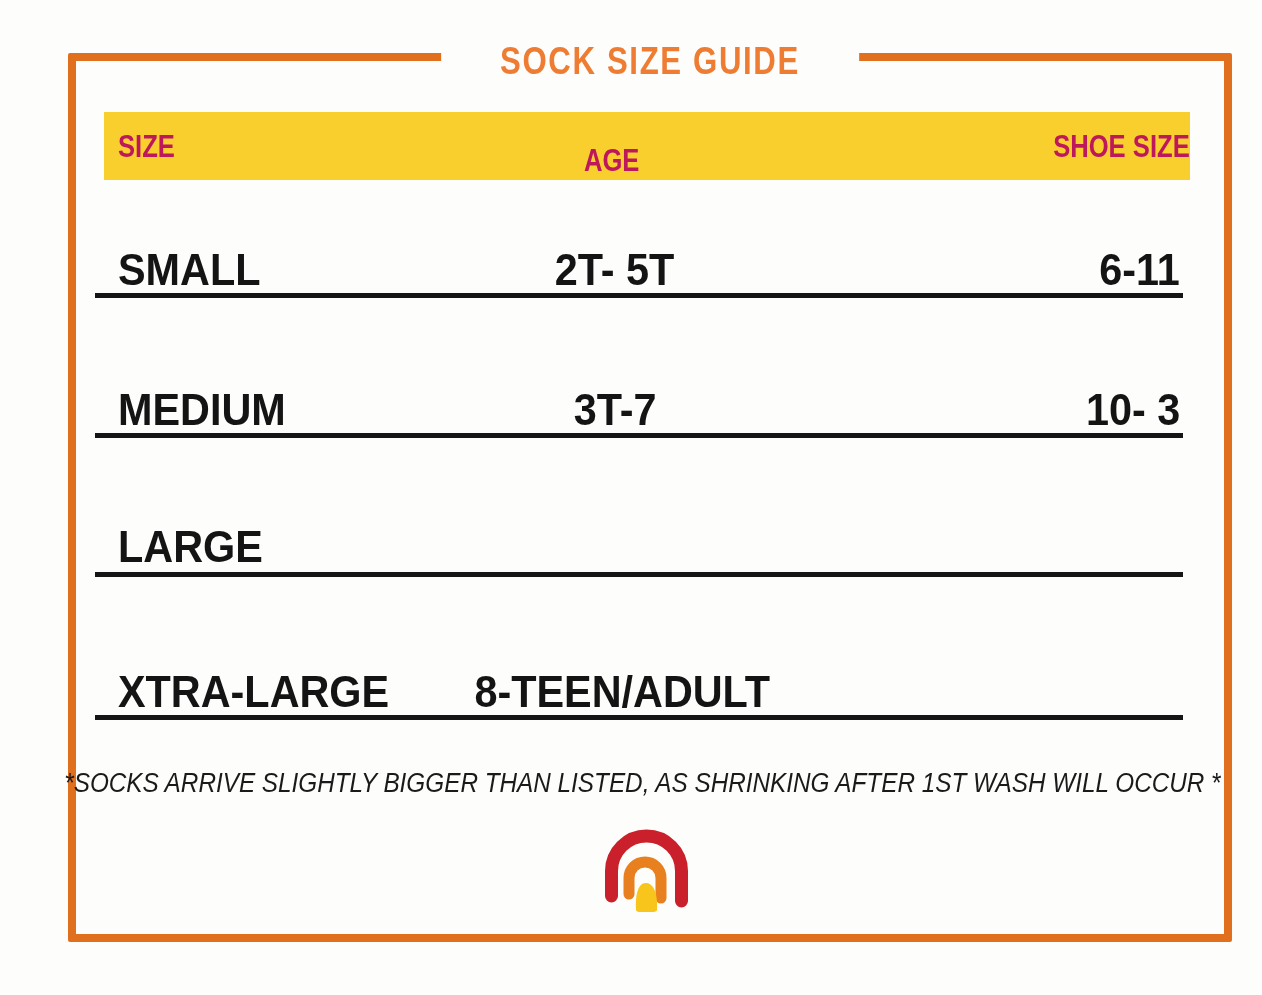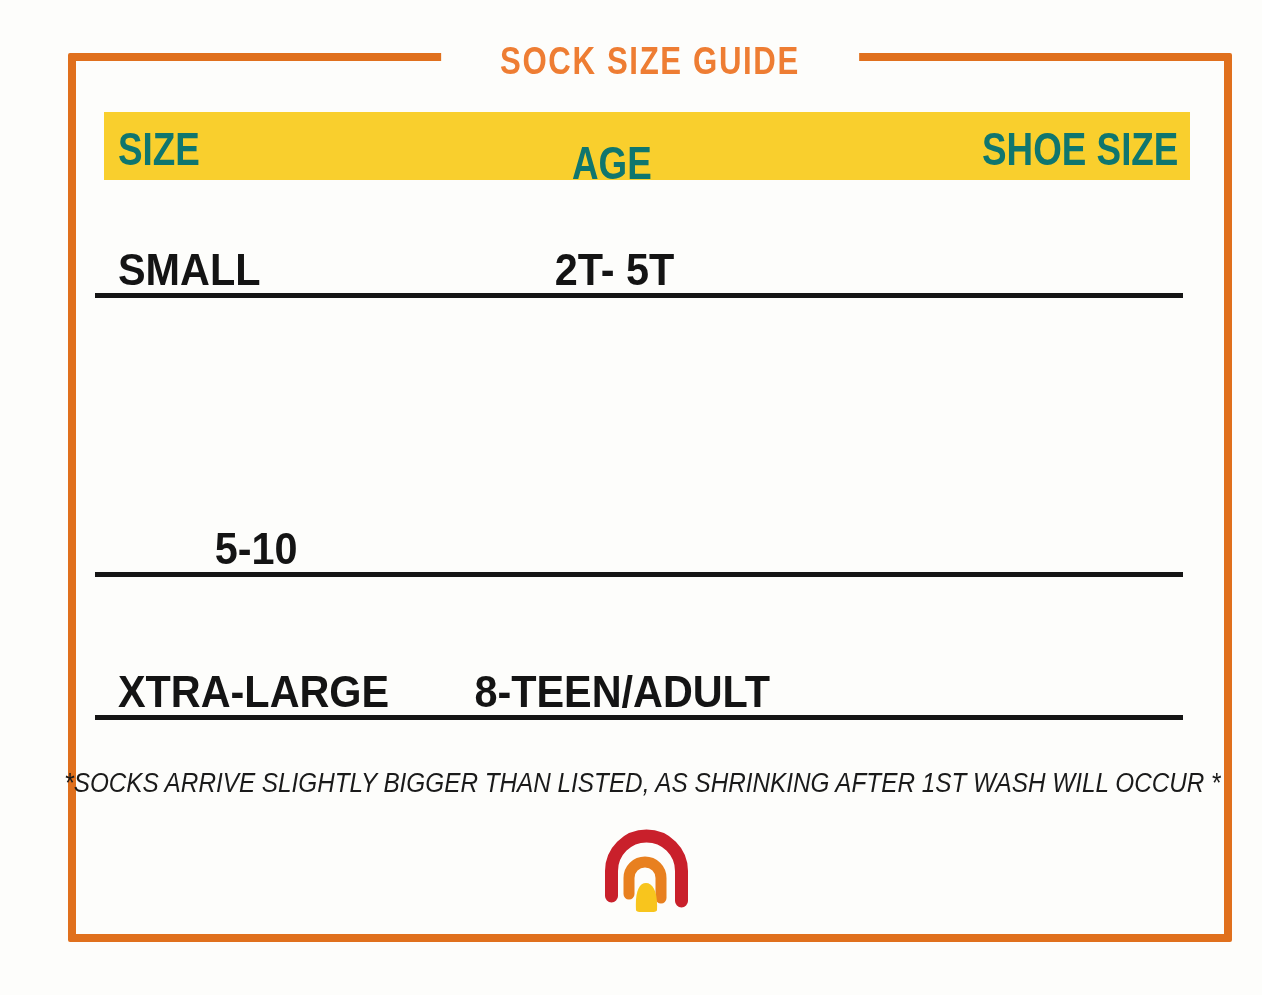--- a/index.html
+++ b/index.html
@@ -14,24 +14,24 @@
   .title-wrap{position:absolute;left:650px;top:36px;transform:translateX(-50%);
               background:#fdfdfb;padding:0 26px;z-index:2;}
   .title-text{display:inline-block;font-size:38px;font-weight:bold;color:#ee7d33;
               letter-spacing:2px;white-space:nowrap;transform:scaleX(0.82);
               transform-origin:center;line-height:50px;}
 
   
   .header-band{position:absolute;left:104px;top:112px;width:1086px;height:68px;
                background:#f9cf2d;z-index:2;display:grid;
                grid-template-columns:370px 1fr 370px;align-items:center;}
-  .hcell{color:#0f766e;font-weight:bold;font-size:46px;line-height:1;}
+  .hcell{color:#be185d;font-weight:bold;font-size:32px;line-height:1;}
   .hcell.left{padding-left:14px;text-align:left;}
   .hcell.center{text-align:center;padding-right:70px;margin-top:28px;}
-  .hcell.right{text-align:right;padding-right:12px;}
+  .hcell.right{text-align:right;padding-right:0;}
   .cond{display:inline-block;transform:scaleX(0.8);white-space:nowrap;}
   .hcell.left .cond{transform-origin:left center;}
   .hcell.center .cond{transform-origin:center center;}
   .hcell.right .cond{transform-origin:right center;}
 
   
   .trow{position:absolute;left:95px;width:1088px;height:54px;z-index:2;
         border-bottom:5px solid #151515;display:grid;
         grid-template-columns:370px 1fr 370px;align-items:end;padding-bottom:3px;
         box-sizing:content-box;}
@@ -77,25 +77,31 @@
       <span class="cond">AGE</span>
     </div>
     <div class="hcell right">
       <span class="cond">SHOE SIZE</span>
     </div>
   </div>
 
   <div class="trow r1">
     <div class="tcell left"><span class="rcond">SMALL</span></div>
     <div class="tcell center"><span class="rcond">2T- 5T</span></div>
+    <div class="tcell right"><span class="rcond">6-11</span></div>
   </div>
 
+  <div class="trow r2">
+    <div class="tcell left"><span class="rcond">MEDIUM</span></div>
+    <div class="tcell center"><span class="rcond">3T-7</span></div>
+    <div class="tcell right"><span class="rcond">10- 3</span></div>
+  </div>
 
   <div class="trow r3">
-    <div class="tcell center"><span class="rcond">5-10</span></div>
+    <div class="tcell left"><span class="rcond">LARGE</span></div>
   </div>
 
   <div class="trow r4">
     <div class="tcell left"><span class="rcond">XTRA-LARGE</span></div>
     <div class="tcell center"><span class="rcond">8-TEEN/ADULT</span></div>
   </div>
 
   <div class="footnote">
     <span>*SOCKS ARRIVE SLIGHTLY BIGGER THAN LISTED, AS SHRINKING AFTER 1ST WASH WILL OCCUR *</span>
   </div>

